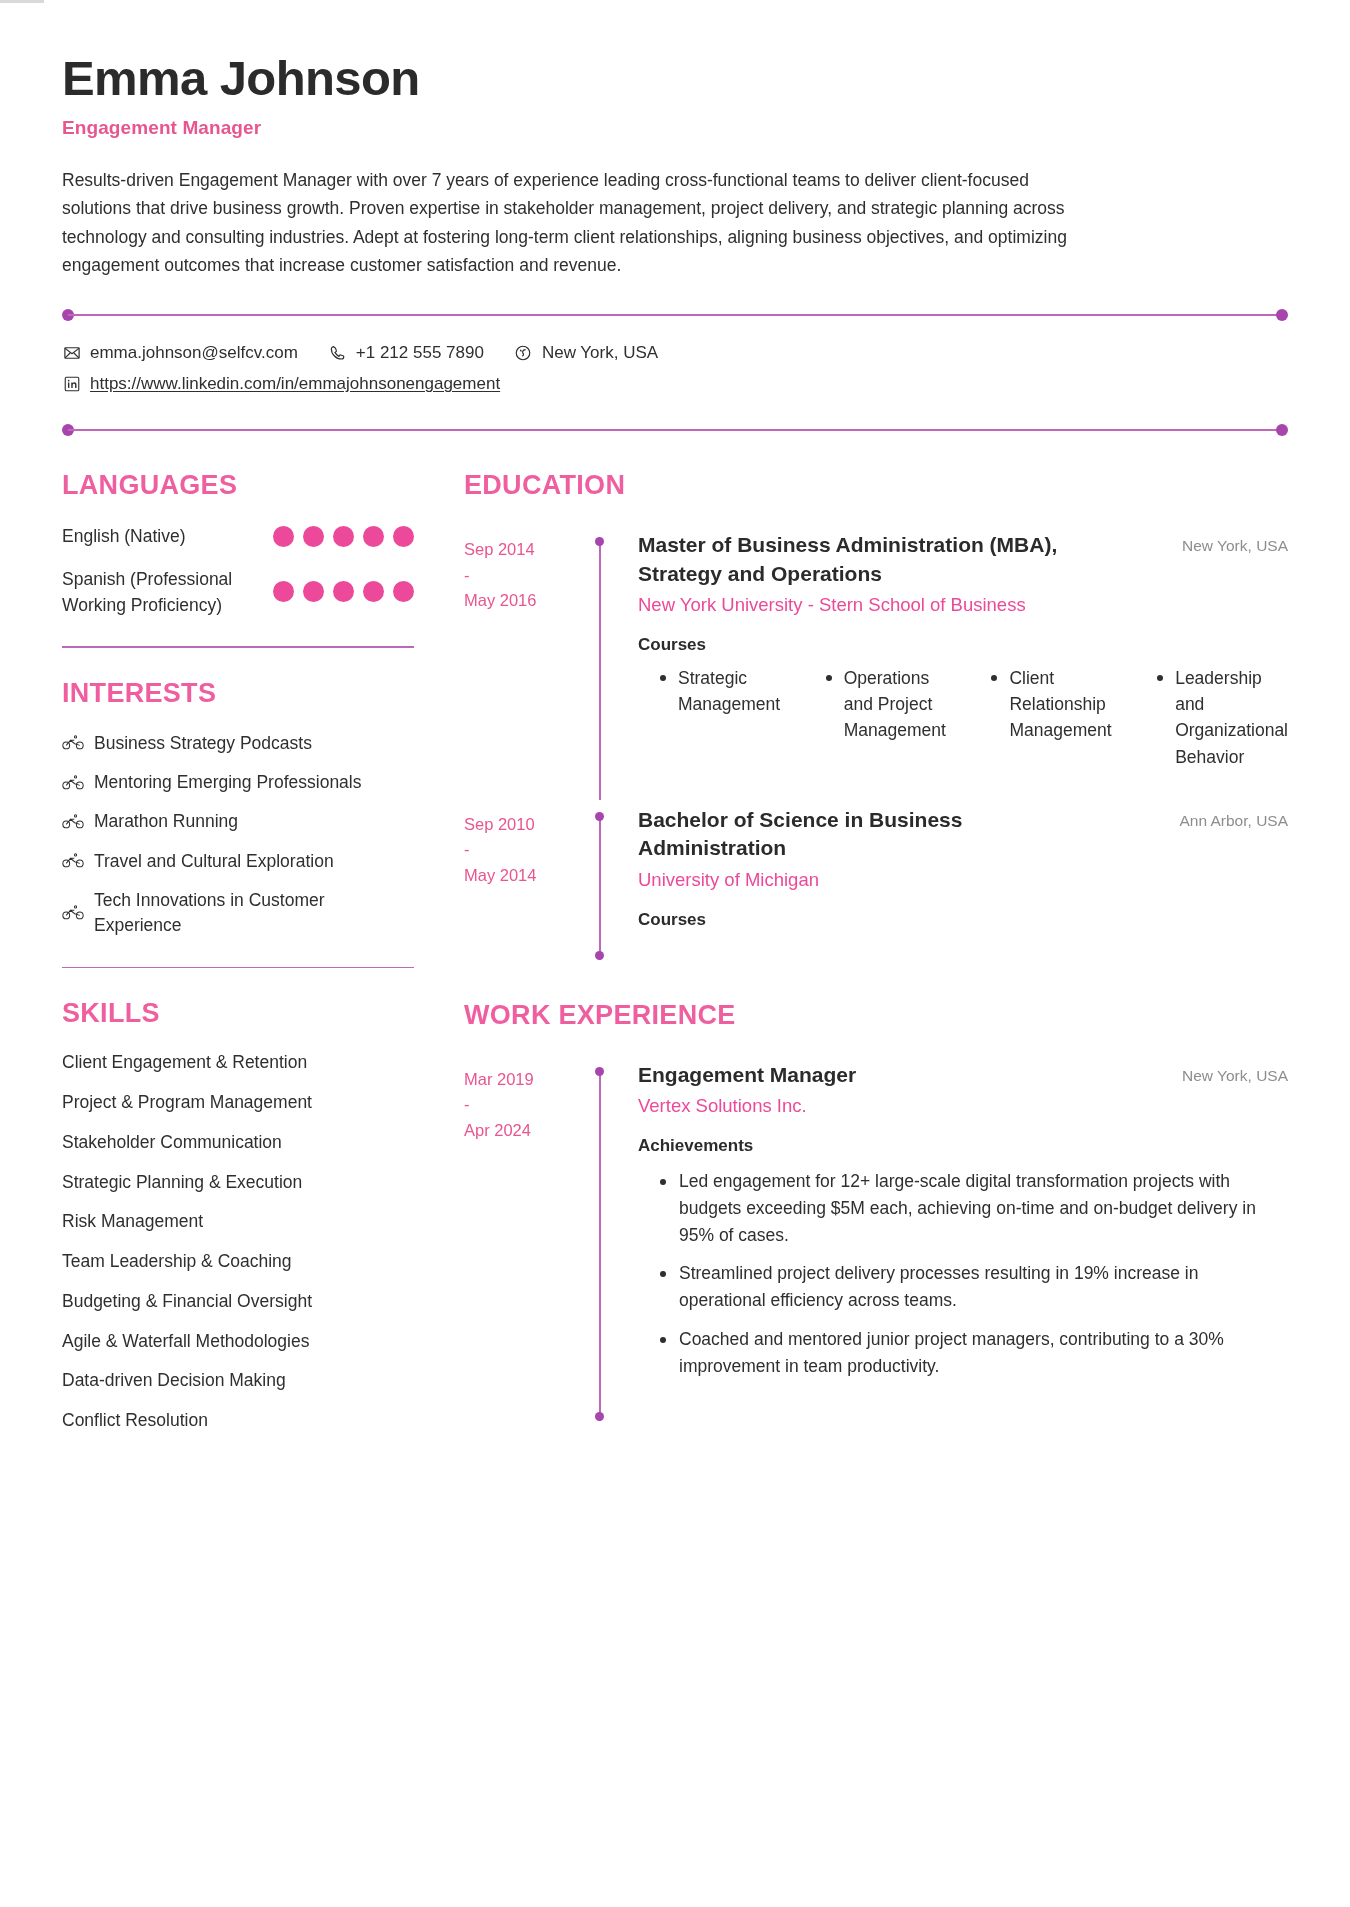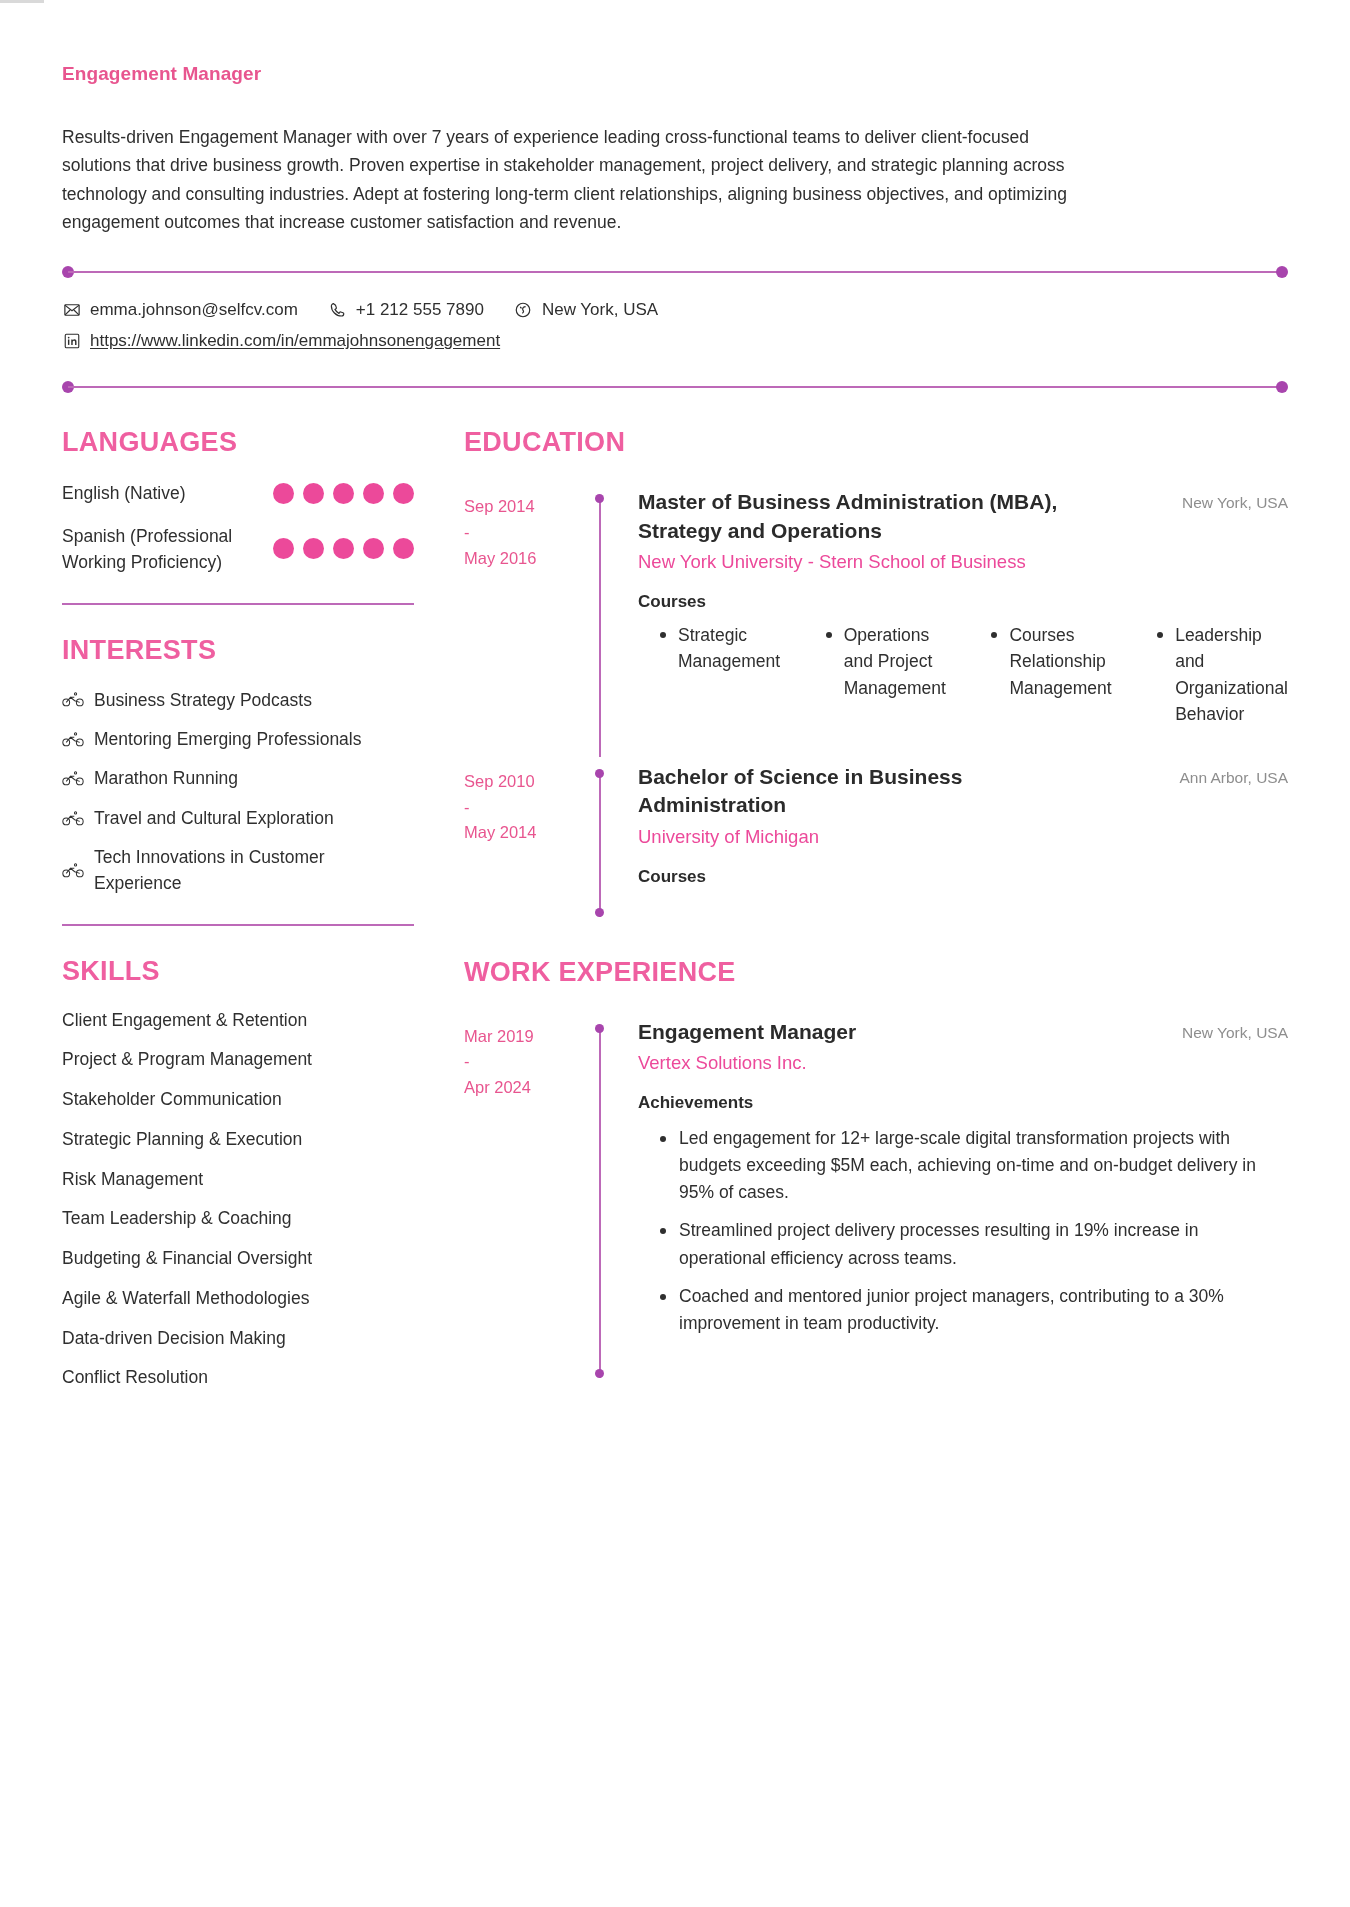--- a/index.html
+++ b/index.html
@@ -42,21 +42,21 @@
     line-height: 1.1;
   }
   .role {
     margin-top: 11px;
     font-size: 19px;
     font-weight: bold;
     color: #e8558f;
     letter-spacing: 0.1px;
   }
   .summary {
-    margin-top: 38px;
+    margin-top: 27px;
     font-size: 17.5px;
     line-height: 1.62;
     color: #2f2f2f;
     max-width: 1010px;
   }
 
   
   .rule-dots {
     position: relative;
     height: 12px;
@@ -299,20 +299,21 @@
 </style>
 </head>
 <body>
 
 <div class="page">
   <div class="corner-rule"></div>
 
   <div class="inner">
 
     <div>
+      <div class="name">Emma Johnson</div>
       <div class="role">Engagement Manager</div>
       <div class="summary">Results-driven Engagement Manager with over 7 years of experience leading cross-functional teams to deliver client-focused solutions that drive business growth. Proven expertise in stakeholder management, project delivery, and strategic planning across technology and consulting industries. Adept at fostering long-term client relationships, aligning business objectives, and optimizing engagement outcomes that increase customer satisfaction and revenue.</div>
     </div>
 
     <div class="rule-dots">
       <span class="dot l"></span>
       <span class="line"></span>
       <span class="dot r"></span>
     </div>
 
@@ -524,21 +525,21 @@
                   <div class="course-item">
                     <span class="b"></span>
                     <span>Strategic Management</span>
                   </div>
                   <div class="course-item">
                     <span class="b"></span>
                     <span>Operations and Project Management</span>
                   </div>
                   <div class="course-item">
                     <span class="b"></span>
-                    <span>Courses Relationship Management</span>
+                    <span>Client Relationship Management</span>
                   </div>
                   <div class="course-item">
                     <span class="b"></span>
                     <span>Leadership and Organizational Behavior</span>
                   </div>
                 </div>
               </div>
             </div>
 
             <div class="entry">

